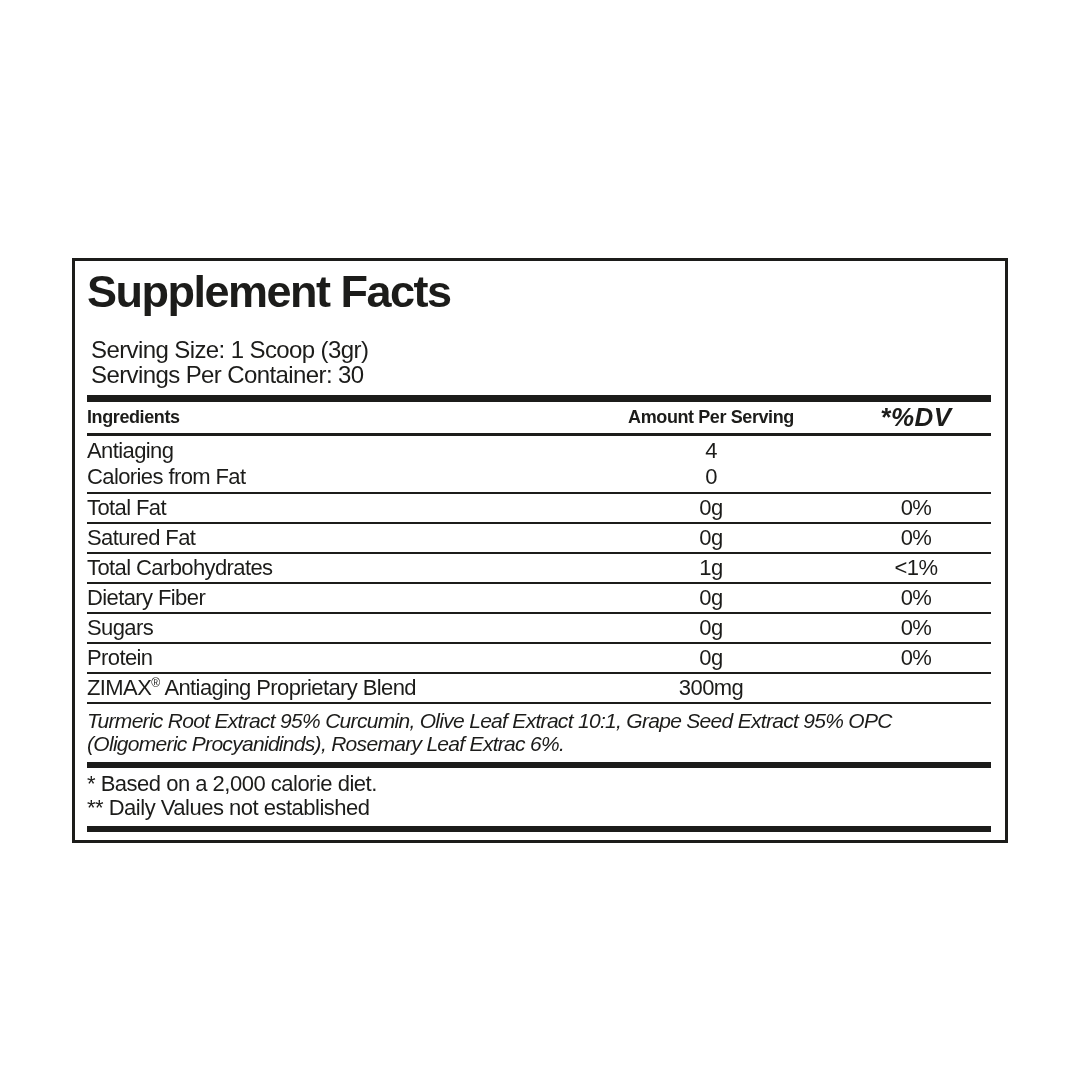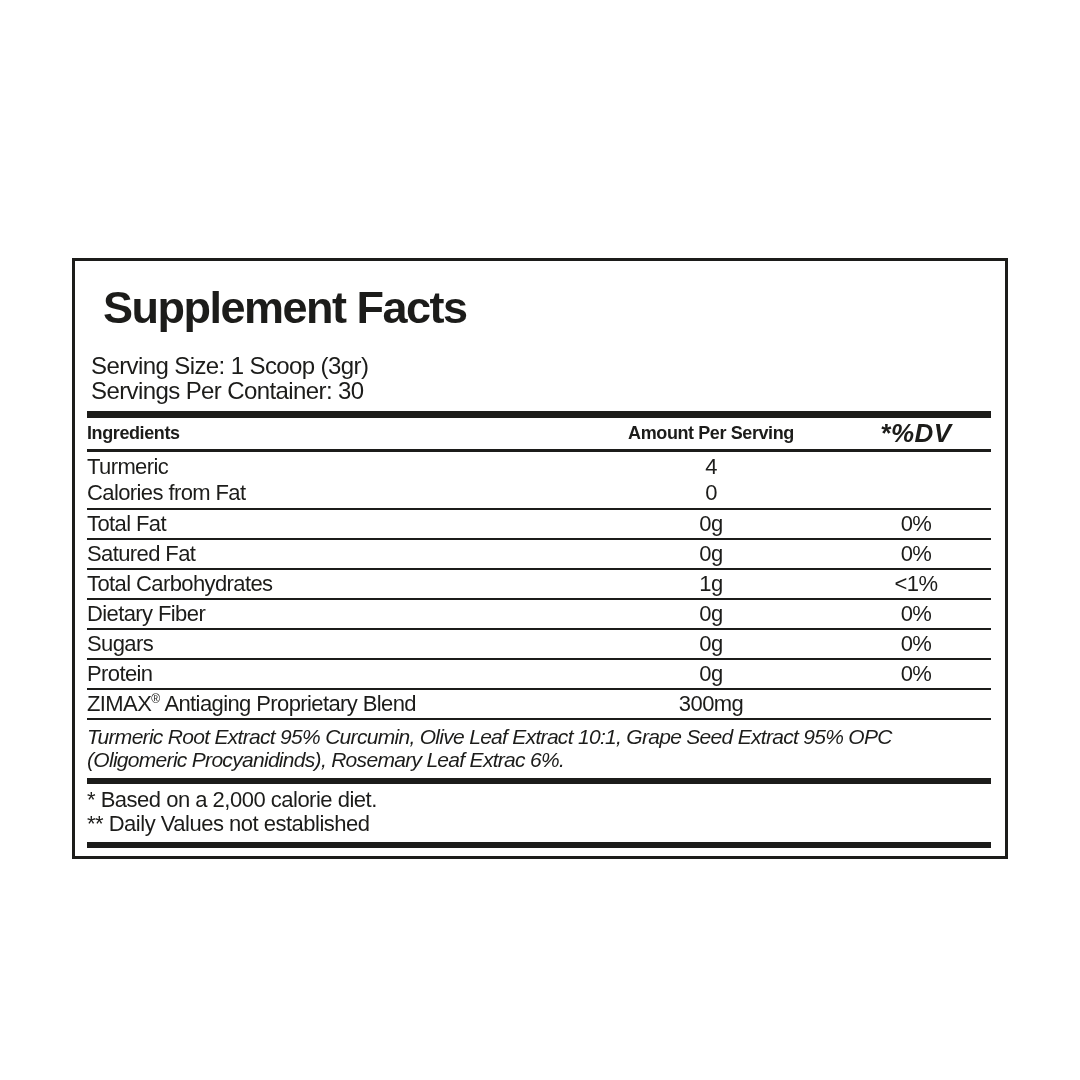--- a/index.html
+++ b/index.html
@@ -19,21 +19,21 @@
     position: absolute;
     left: 72px;
     top: 258px;
     width: 936px;
     box-sizing: border-box;
     border: 3px solid #1c1c1a;
     background: #ffffff;
     padding: 8px 14px 8px 12px;
   }
   .title {
-    margin: 16px;
+    margin: 0;
     font-size: 45px;
     font-weight: bold;
     letter-spacing: -1.5px;
     line-height: 1.04;
     color: #1c1c1a;
   }
   .serving-info {
     margin-top: 21px;
     padding-left: 4px;
   }
@@ -126,21 +126,21 @@
   <div class="bar-thick"></div>
 
   <div class="grid-row header-row">
     <span class="cell-name">Ingredients</span>
     <span class="cell-amount">Amount Per Serving</span>
     <span class="cell-dv">*%DV</span>
   </div>
 
   <div class="cal-block">
     <div class="grid-row cal-row">
-      <span class="cell-name">Turmeric</span>
+      <span class="cell-name">Antiaging</span>
       <span class="cell-amount">4</span>
       <span class="cell-dv"></span>
     </div>
     <div class="grid-row cal-row">
       <span class="cell-name">Calories from Fat</span>
       <span class="cell-amount">0</span>
       <span class="cell-dv"></span>
     </div>
   </div>
 

